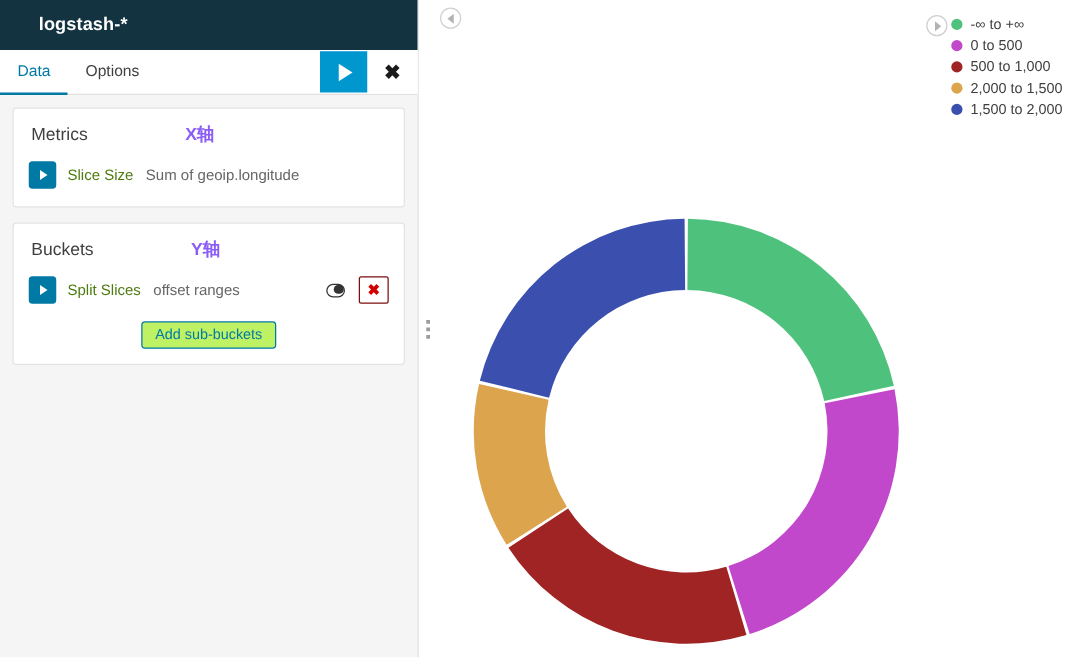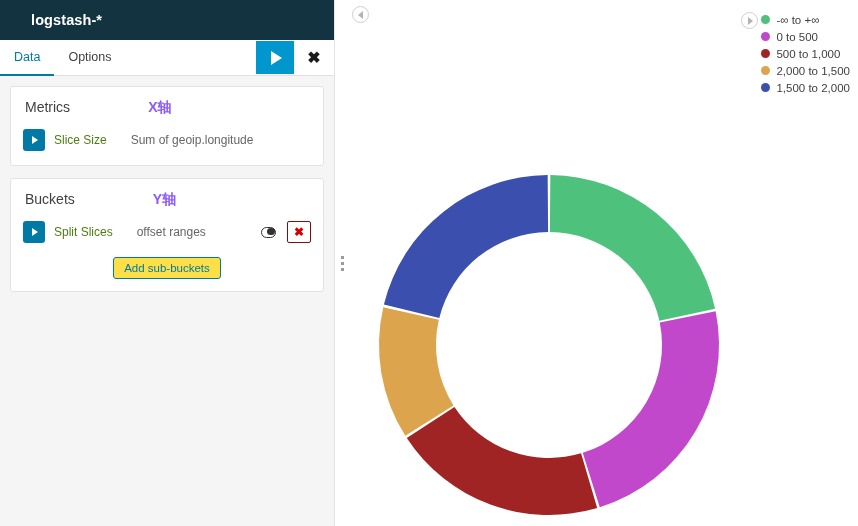--- a/index.html
+++ b/index.html
@@ -91,21 +91,21 @@
     cursor: pointer; margin-right: 9px;
   }
   .expand-btn .tri-s {
     width: 0; height: 0;
     border-left: 6px solid #ffffff;
     border-top: 4px solid transparent;
     border-bottom: 4px solid transparent;
     margin-left: 2px;
   }
   .agg-label { font-size: 12px; font-weight: normal; color: #4d7c0f; }
-  .agg-value { font-size: 12px; color: #666666; margin-left: 24px; }
+  .agg-value { font-size: 12px; color: #666666; margin-left: 10px; }
   .row-spacer { flex: 1; }
   .toggle-btn {
     width: 26px; height: 22px; display: flex;
     align-items: center; justify-content: center;
     cursor: pointer; flex: none;
   }
   .toggle-glyph {
     width: 15px; height: 11px; border-radius: 6px;
     border: 1.6px solid #333; position: relative; background: #fff;
   }
@@ -116,21 +116,21 @@
   .delete-btn {
     width: 24px; height: 22px; display: flex;
     align-items: center; justify-content: center;
     cursor: pointer; flex: none; margin-left: 6px;
     color: #d40000; font-size: 12px; font-weight: bold;
     border: 1.5px solid #7a0f0f; border-radius: 2px;
     background: #fff;
   }
   .subbucket-wrap { display: flex; justify-content: center; margin-top: 12px; }
   .subbucket-btn {
-    font-size: 11.5px; color: #0079a5; background: #fde047;
+    font-size: 11.5px; color: #0079a5; background: #bef264;
     border: 1px solid #0079a5; border-radius: 3px;
     padding: 4px 10px; cursor: pointer;
     font-family: "Liberation Sans", sans-serif;
   }
 
   
   #resizer {
     position: absolute; left: 336px; top: 0;
     width: 12px; height: 526px; background: #ffffff;
     display: flex; align-items: center; justify-content: center;

